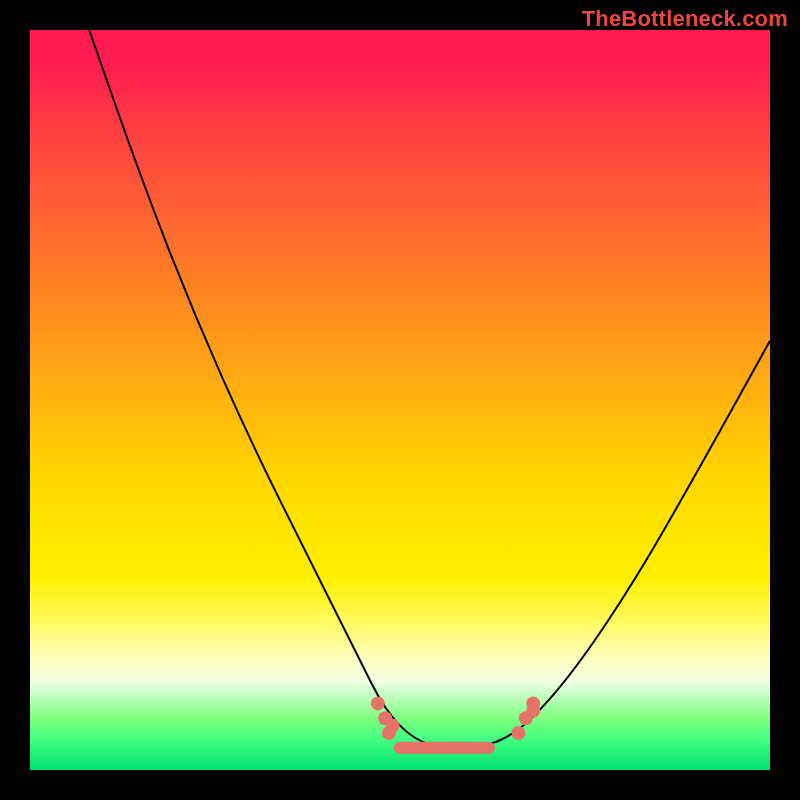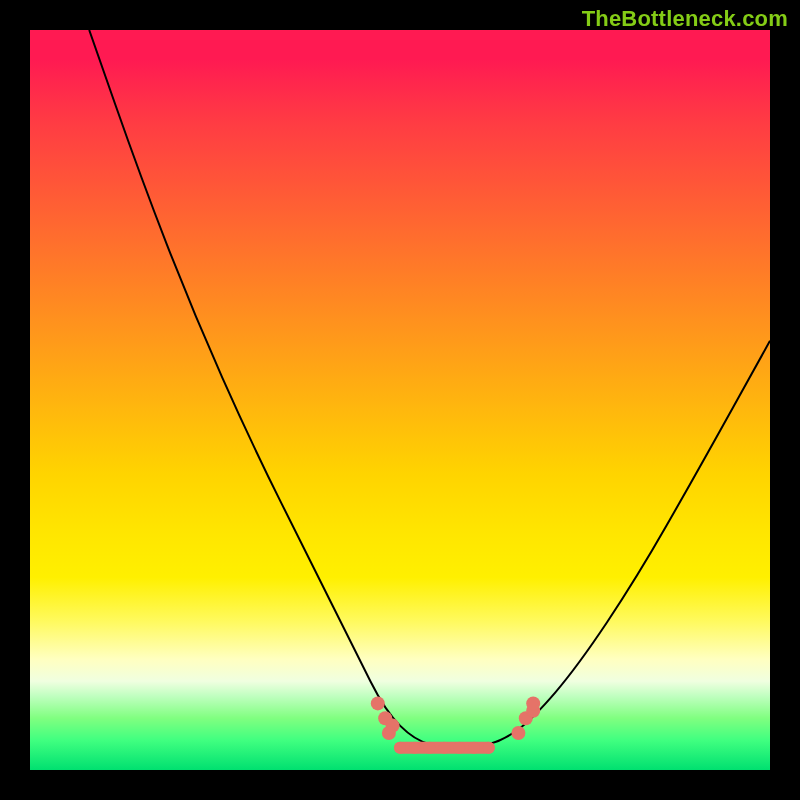--- a/index.html
+++ b/index.html
@@ -41,21 +41,21 @@
       #80ff80 93%,
       #40ff80 96%,
       #00e070 100%);
   }
   .watermark {
     position: absolute;
     top: 6px;
     right: 12px;
     font-size: 22px;
     font-weight: 600;
-    color: #84cc16;
+    color: #ef4444;
     letter-spacing: 0.2px;
     z-index: 10;
   }
   svg.curve {
     position: absolute;
     left: 0;
     top: 0;
     width: 740px;
     height: 740px;
   }

